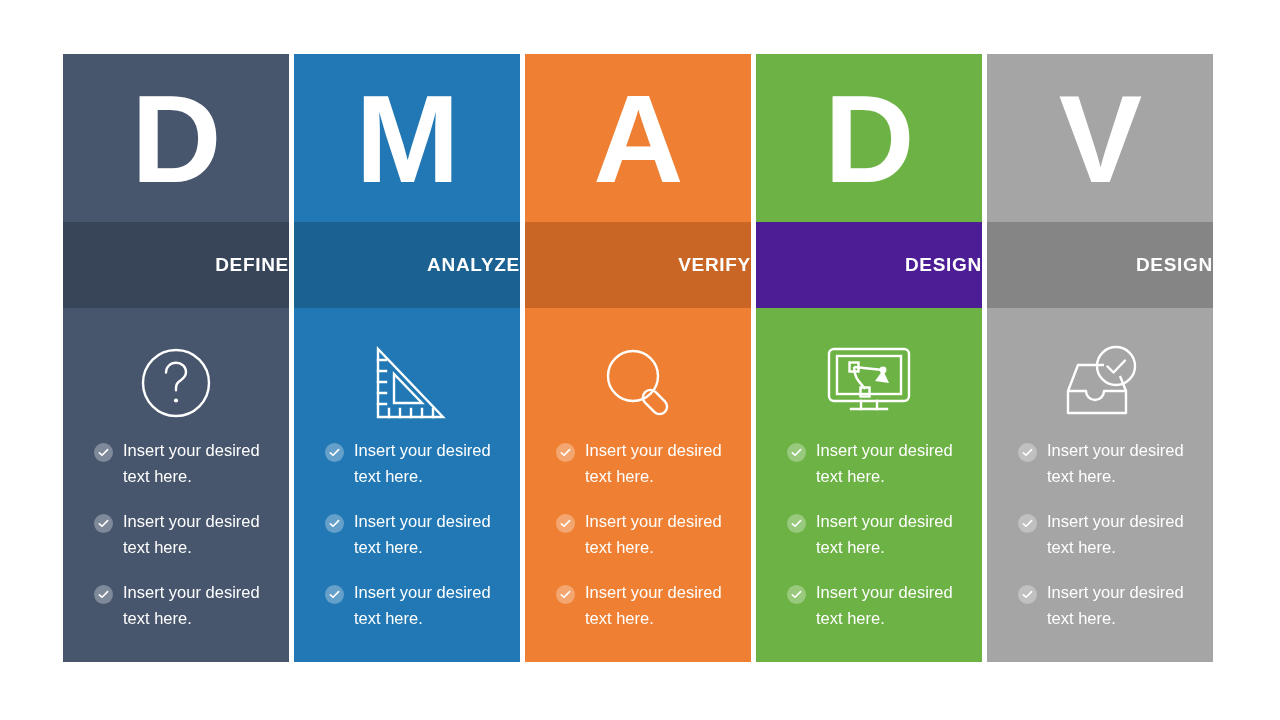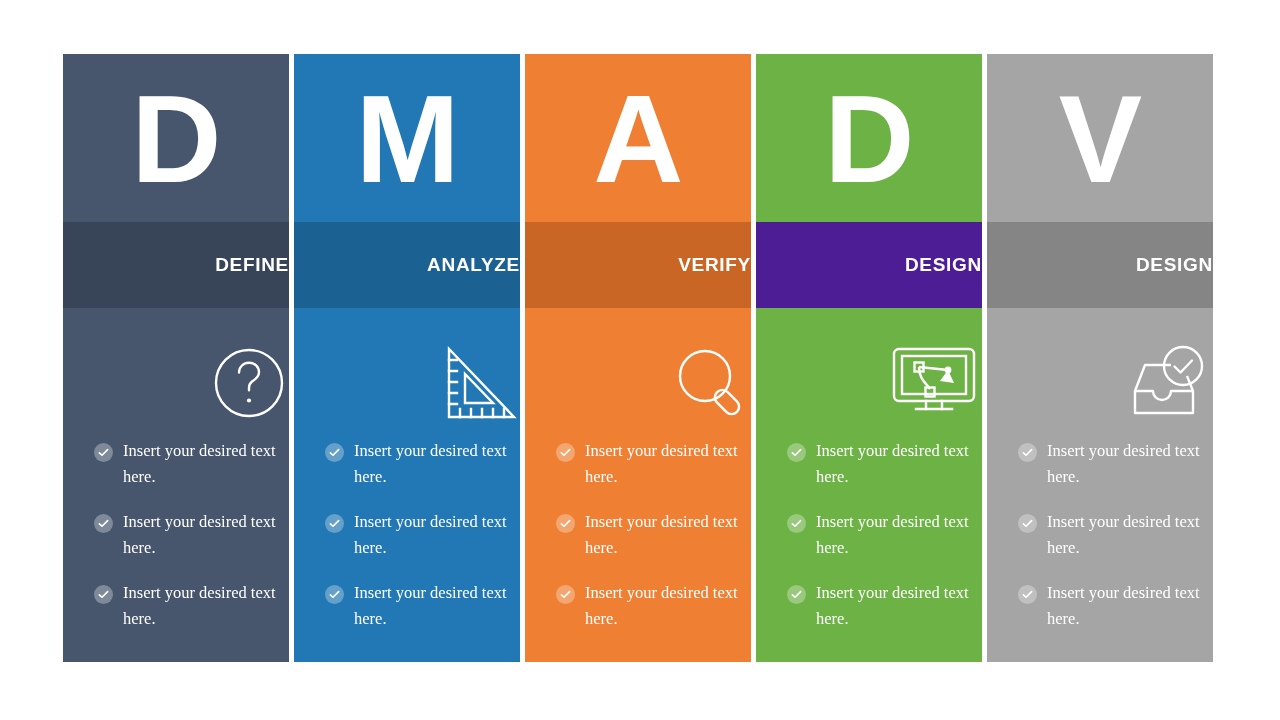--- a/index.html
+++ b/index.html
@@ -74,23 +74,22 @@
     font-weight: bold;
     color: #ffffff;
     letter-spacing: 0.7px;
   }
 
   
   .body-zone {
     flex: 1 1 auto;
     display: flex;
     flex-direction: column;
-    align-items: flex-end;
+    align-items: center;
     padding-top: 26px;
-    font-family: Liberation Serif, serif;
   }
 
   .icon-wrap {
     height: 98px;
     display: flex;
     align-items: center;
     justify-content: center;
   }
 
   .icon-wrap svg {

